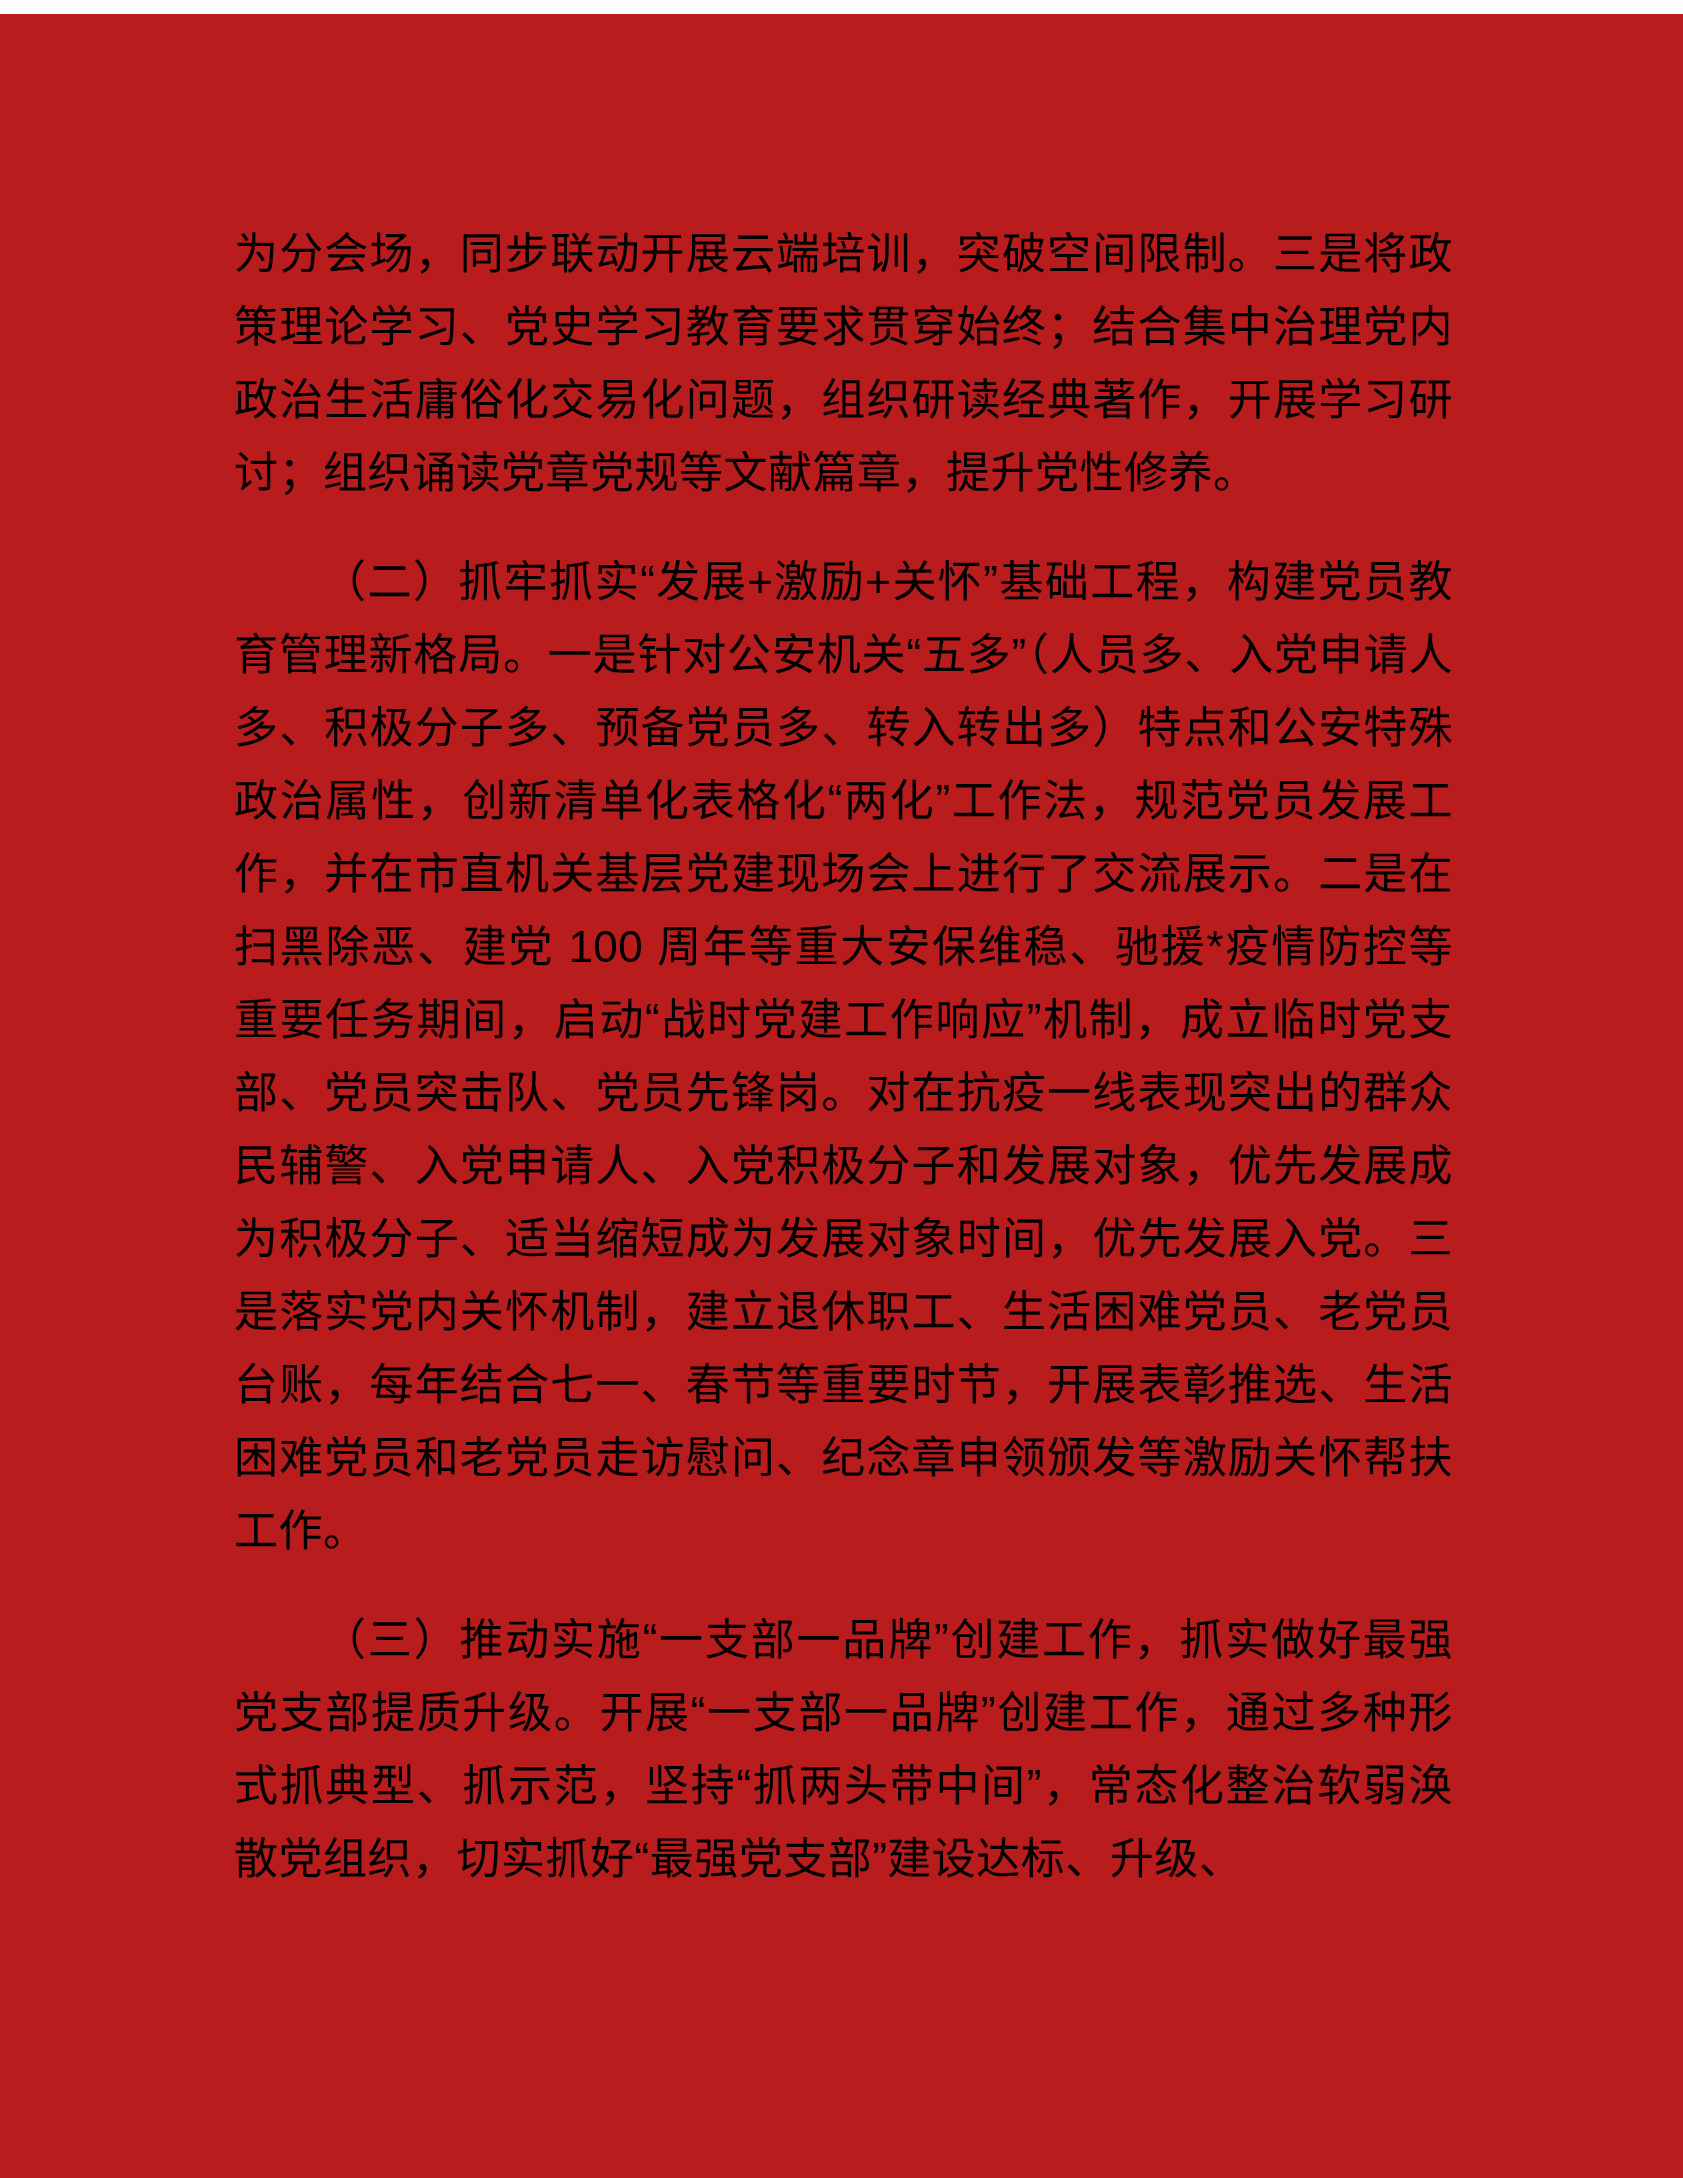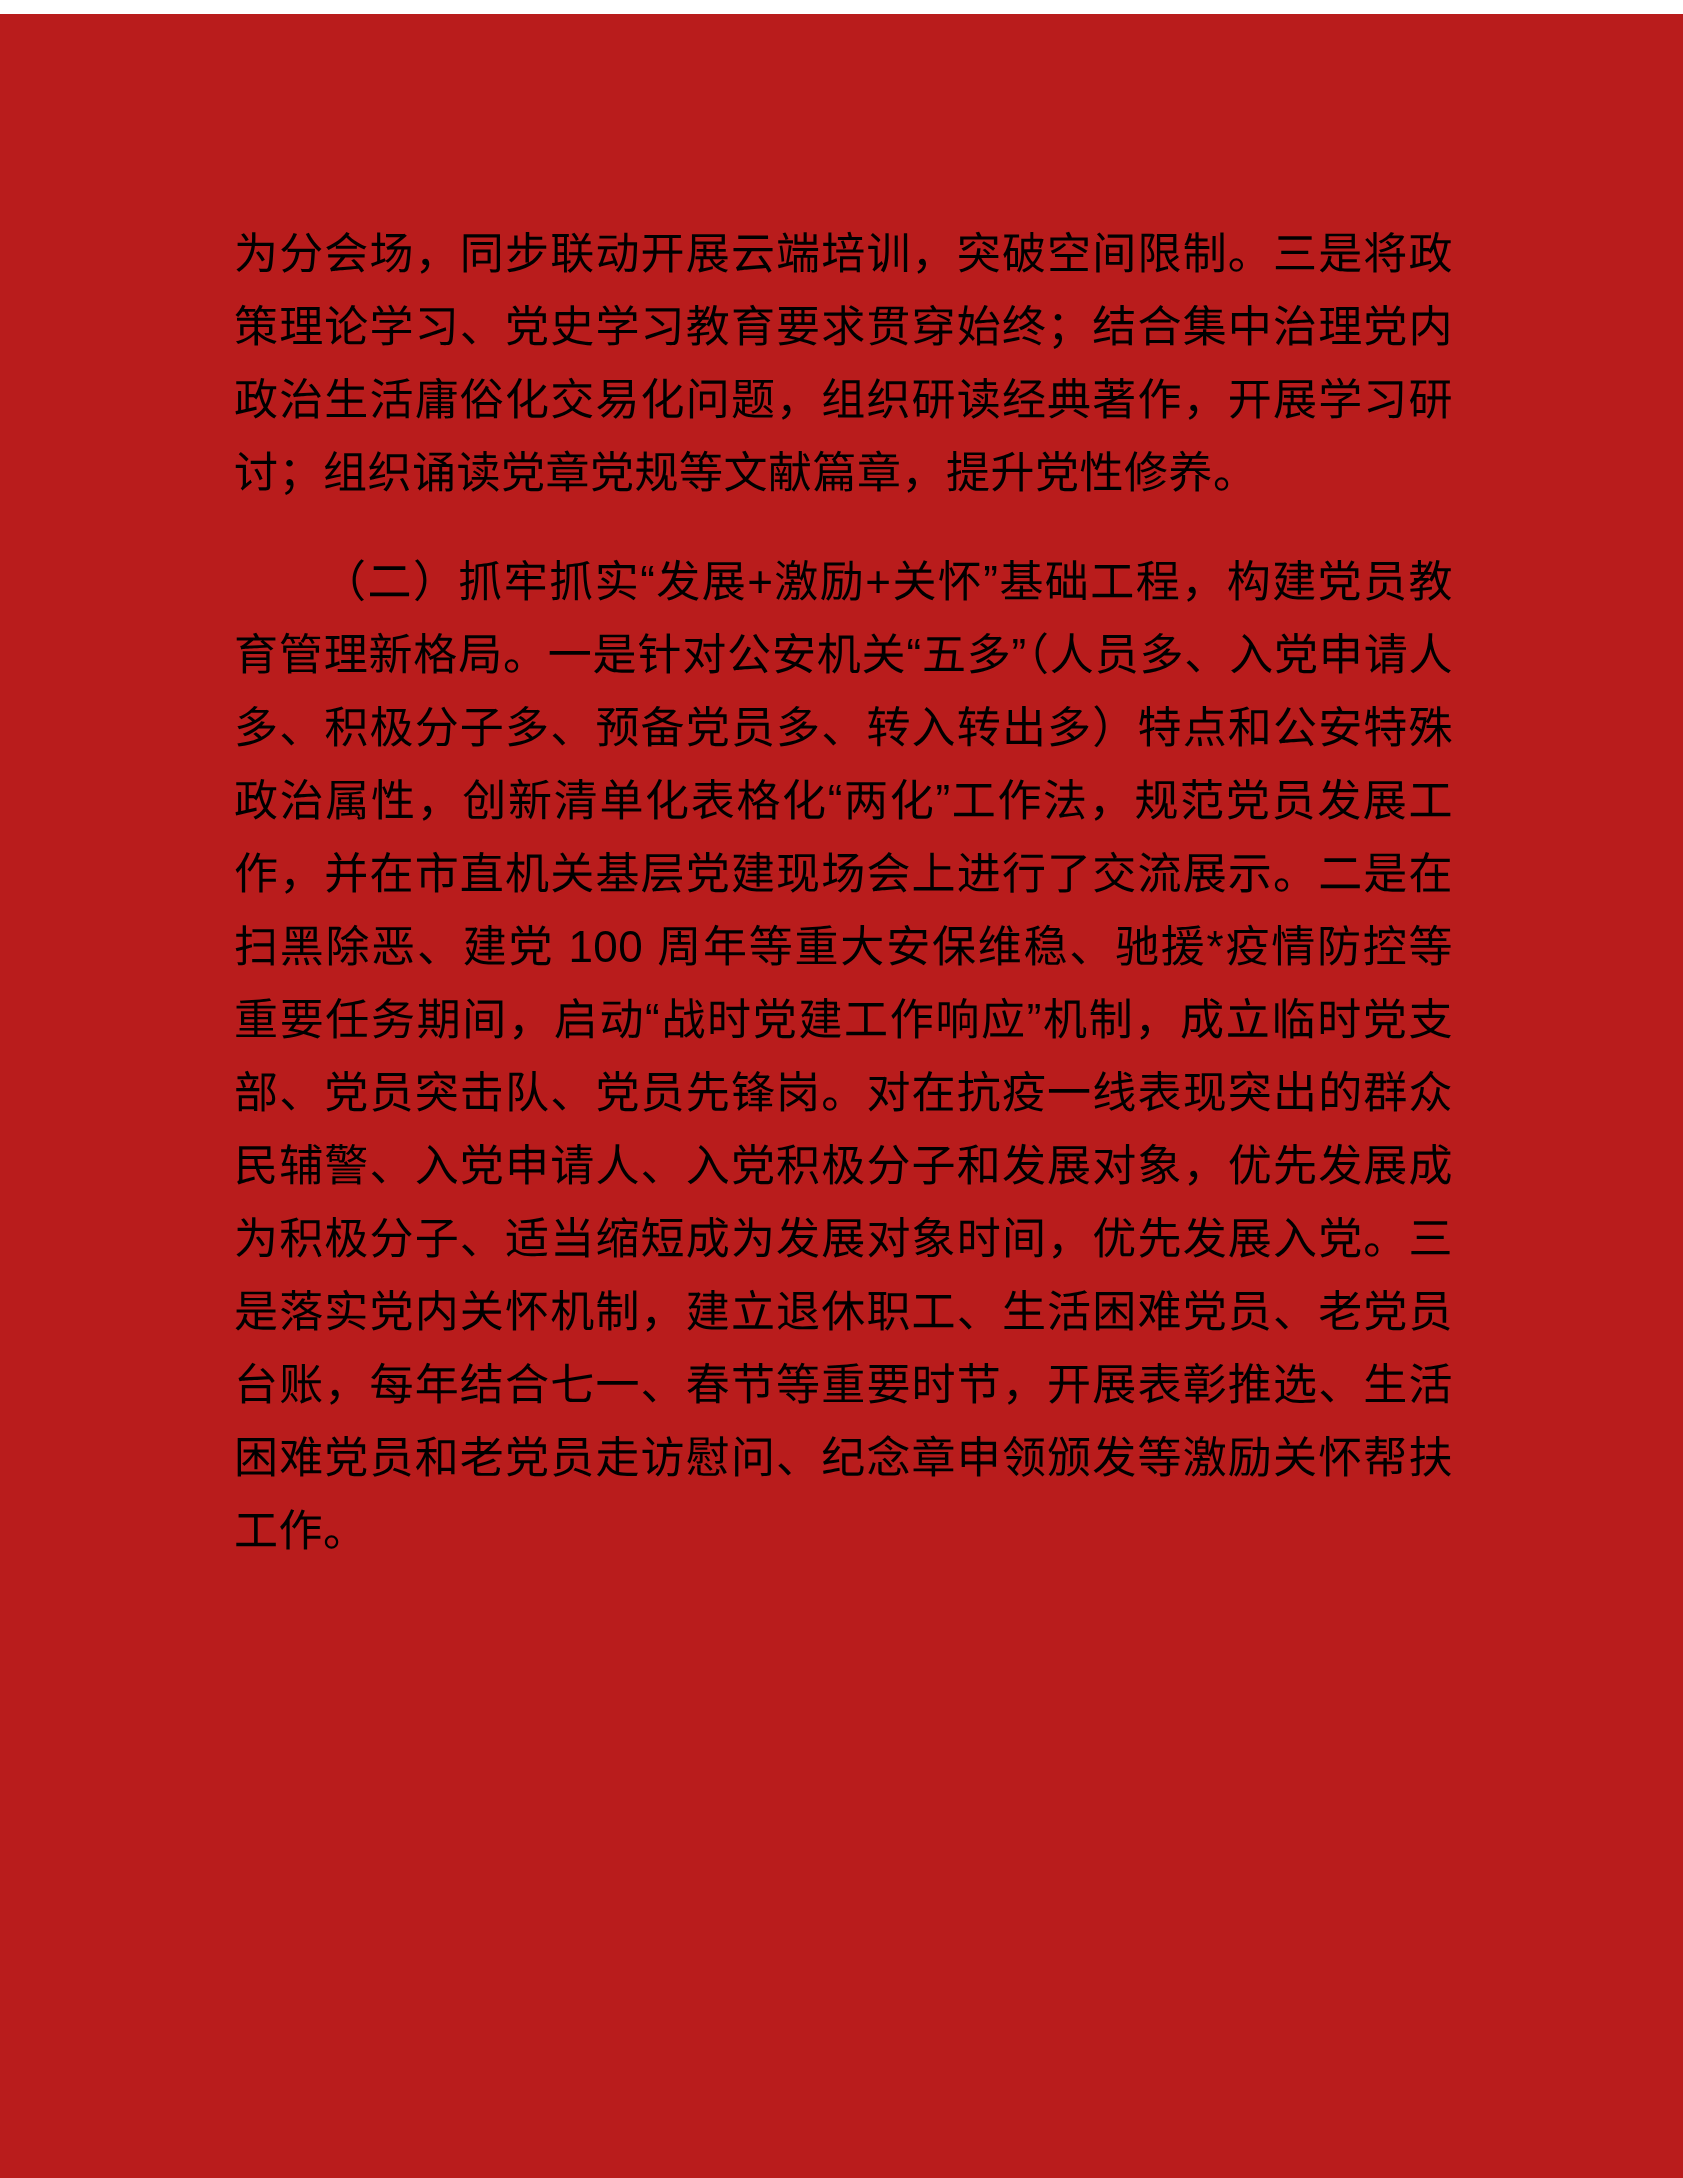--- a/index.html
+++ b/index.html
@@ -37,14 +37,15 @@
   .para.no-indent {
     text-indent: 0;
   }
 </style>
 </head>
 <body>
 
 <div class="page">
   <p class="para no-indent">为分会场，同步联动开展云端培训，突破空间限制。三是将政策理论学习、党史学习教育要求贯穿始终；结合集中治理党内政治生活庸俗化交易化问题，组织研读经典著作，开展学习研讨；组织诵读党章党规等文献篇章，提升党性修养。</p>
   <p class="para indent">（二）抓牢抓实“发展+激励+关怀”基础工程，构建党员教育管理新格局。一是针对公安机关“五多”（人员多、入党申请人多、积极分子多、预备党员多、转入转出多）特点和公安特殊政治属性，创新清单化表格化“两化”工作法，规范党员发展工作，并在市直机关基层党建现场会上进行了交流展示。二是在扫黑除恶、建党 100 周年等重大安保维稳、驰援*疫情防控等重要任务期间，启动“战时党建工作响应”机制，成立临时党支部、党员突击队、党员先锋岗。对在抗疫一线表现突出的群众民辅警、入党申请人、入党积极分子和发展对象，优先发展成为积极分子、适当缩短成为发展对象时间，优先发展入党。三是落实党内关怀机制，建立退休职工、生活困难党员、老党员台账，每年结合七一、春节等重要时节，开展表彰推选、生活困难党员和老党员走访慰问、纪念章申领颁发等激励关怀帮扶工作。</p>
+  <p class="para indent">（三）推动实施“一支部一品牌”创建工作，抓实做好最强党支部提质升级。开展“一支部一品牌”创建工作，通过多种形式抓典型、抓示范，坚持“抓两头带中间”，常态化整治软弱涣散党组织，切实抓好“最强党支部”建设达标、升级、</p>
 </div>
 
 
 </body></html>

